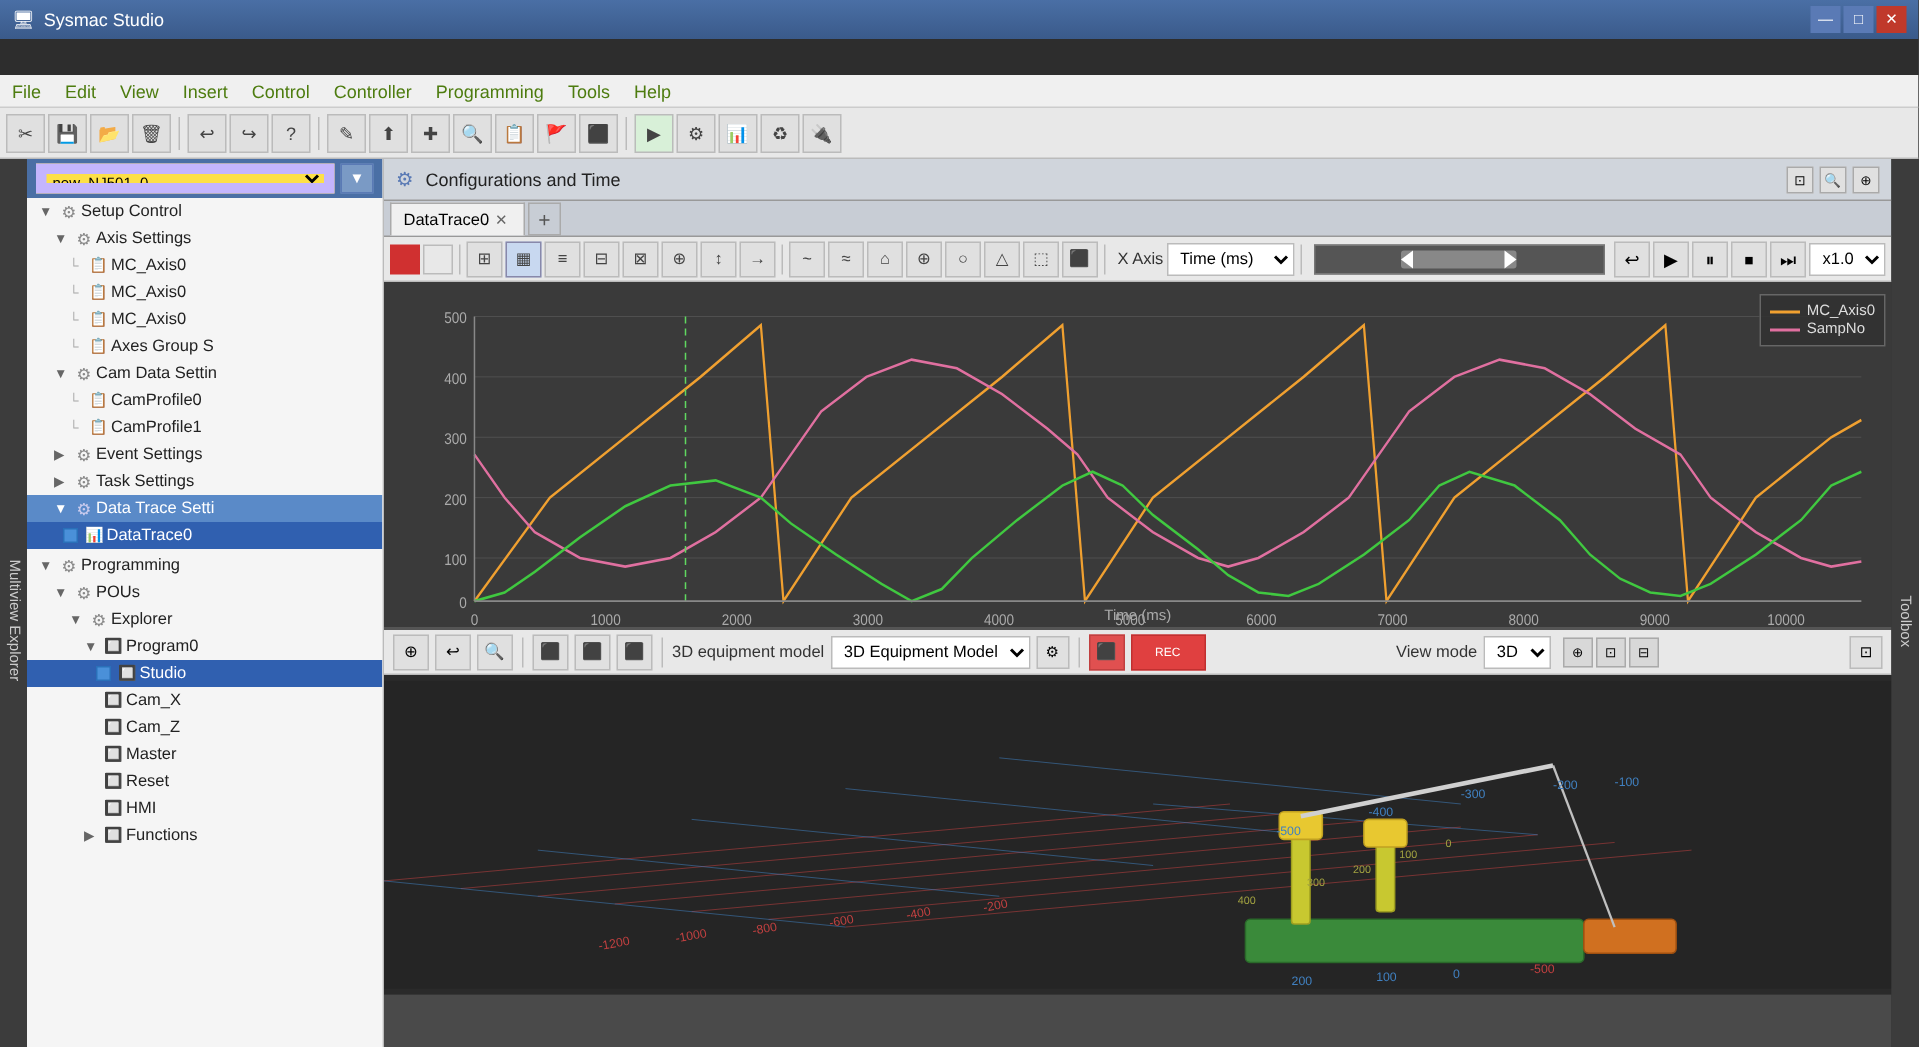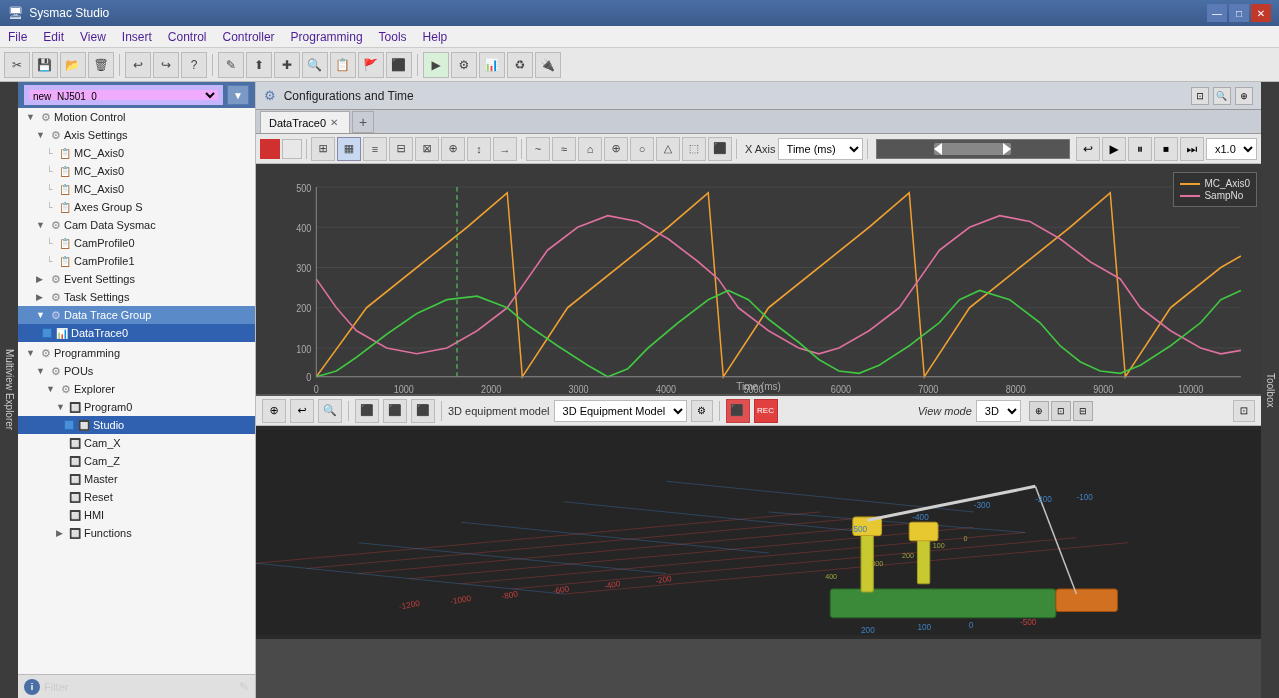--- a/index.html
+++ b/index.html
@@ -15,21 +15,21 @@
     #titlebar .win-controls { display: flex; gap: 2px; }
     #titlebar .win-btn {
       width: 20px; height: 18px; background: #5a7ab5; border: none; cursor: pointer;
       color: white; font-size: 10px; display: flex; align-items: center; justify-content: center;
     }
     #titlebar .win-btn.close { background: #c0392b; }
 
     
     #menubar {
       height: 22px; background: #f0f0f0; display: flex; align-items: center;
-      border-bottom: 1px solid #ccc; color: #4c1d95; font-size: 12px;
+      border-bottom: 1px solid #ccc; color: #4d7c0f; font-size: 12px; margin-top: 24px;
     }
     #menubar .menu-item {
       padding: 2px 8px; cursor: pointer; height: 100%; display: flex; align-items: center;
     }
 
     
     #toolbar {
       height: 34px; background: #e8e8e8; border-bottom: 1px solid #bbb;
       display: flex; align-items: center; padding: 2px 4px; gap: 2px;
     }
@@ -56,21 +56,21 @@
     #tree-panel {
       width: 238px; background: #f5f5f5; border-right: 1px solid #bbb;
       display: flex; flex-direction: column; flex-shrink: 0; overflow: hidden;
     }
 
     #tree-header {
       height: 26px; background: #4a6fa5; display: flex; align-items: center;
       padding: 0 6px; gap: 4px; color: white; font-size: 11px;
     }
     #tree-header select {
-      flex: 1; font-size: 10px; background: #f0abfc; border: 5px solid #c4b5fd;
+      flex: 1; font-size: 10px; background: #fde047; border: 7px solid #c4b5fd;
       height: 20px; color: #000;
     }
     #tree-header .tree-btn {
       width: 22px; height: 20px; background: #7a9ac5; border: 1px solid #5a7ab5;
       cursor: pointer; color: white; font-size: 10px; display: flex; align-items: center; justify-content: center;
     }
 
     #tree-content {
       flex: 1; overflow-y: auto; overflow-x: hidden; background: #f5f5f5;
       font-size: 11px; color: #222;
@@ -164,21 +164,21 @@
     #lower-section {
       height: 245px; background: #3a3a3a; border-top: 2px solid #555;
       display: flex; flex-direction: column;
     }
     #lower-toolbar {
       height: 30px; background: #e8e8e8; border-bottom: 1px solid #bbb;
       display: flex; align-items: center; padding: 0 6px; gap: 4px;
     }
     .eq-label { font-size: 11px; color: #333; }
     .eq-select { height: 22px; font-size: 11px; border: 1px solid #bbb; background: white; padding: 0 4px; }
-    .view-mode-label { margin-left: auto; font-size: 11px; color: #333; font-style: italic; }
+    .view-mode-label { margin-left: auto; font-size: 11px; color: #333; }
     .view-mode-select { height: 22px; font-size: 11px; border: 1px solid #bbb; background: white; padding: 0 4px; }
     #viewport-3d {
       flex: 1; background: #2a2a2a; position: relative; overflow: hidden;
     }
 
     
     #toolbox-sidebar {
       width: 18px; background: #3c3c3c; display: flex; align-items: center; justify-content: center;
       writing-mode: vertical-rl; text-orientation: mixed; font-size: 10px; color: #ccc;
       cursor: pointer; user-select: none; flex-shrink: 0;
@@ -265,21 +265,21 @@
         <option>new_NJ501_0</option>
       </select>
       <button class="tree-btn">▼</button>
     </div>
     <div id="tree-content">
 
       <div class="tree-item">
         <span class="indent" style="width:8px"></span>
         <span class="tree-arrow">▼</span>
         <span class="tree-icon" style="color:#888;">⚙</span>
-        <span class="tree-label">Motion Control</span>
+        <span class="tree-label">Setup Control</span>
       </div>
 
       <div class="tree-item">
         <span class="indent" style="width:18px"></span>
         <span class="tree-arrow">▼</span>
         <span class="tree-icon" style="color:#888;">⚙</span>
         <span class="tree-label">Axis Settings</span>
       </div>
 
       <div class="tree-item">
@@ -304,21 +304,21 @@
         <span class="indent" style="width:28px"></span>
         <span class="tree-arrow" style="width:12px;color:#aaa">└</span>
         <span class="tree-icon" style="color:#6a9;font-size:10px;">📋</span>
         <span class="tree-label">Axes Group S</span>
       </div>
 
       <div class="tree-item">
         <span class="indent" style="width:18px"></span>
         <span class="tree-arrow">▼</span>
         <span class="tree-icon" style="color:#888;">⚙</span>
-        <span class="tree-label">Cam Data Sysmac</span>
+        <span class="tree-label">Cam Data Settin</span>
       </div>
       <div class="tree-item">
         <span class="indent" style="width:28px"></span>
         <span class="tree-arrow" style="width:12px;color:#aaa">└</span>
         <span class="tree-icon" style="color:#9a6;font-size:10px;">📋</span>
         <span class="tree-label">CamProfile0</span>
       </div>
       <div class="tree-item">
         <span class="indent" style="width:28px"></span>
         <span class="tree-arrow" style="width:12px;color:#aaa">└</span>
@@ -337,21 +337,21 @@
         <span class="indent" style="width:18px"></span>
         <span class="tree-arrow">▶</span>
         <span class="tree-icon" style="color:#888;">⚙</span>
         <span class="tree-label">Task Settings</span>
       </div>
 
       <div class="tree-item" style="background:#5a8ac8; color:white;">
         <span class="indent" style="width:18px"></span>
         <span class="tree-arrow" style="color:white;">▼</span>
         <span class="tree-icon" style="color:#cce;">⚙</span>
-        <span class="tree-label">Data Trace Group</span>
+        <span class="tree-label">Data Trace Setti</span>
       </div>
 
       <div class="tree-item" style="background:#3060b0; color:white;">
         <span class="indent" style="width:24px"></span>
         <div class="blue-square"></div>
         <span class="tree-icon" style="color:#9ce;font-size:10px;">📊</span>
         <span class="tree-label">DataTrace0</span>
       </div>
 
       <div class="tree-item" style="margin-top:2px;">
@@ -573,21 +573,21 @@
         <button class="lt-btn">⬛</button>
         <button class="lt-btn">⬛</button>
         <div class="trace-sep"></div>
         <span class="eq-label">3D equipment model</span>
         <select class="eq-select">
           <option>3D Equipment Model</option>
         </select>
         <button style="width:22px;height:22px;border:1px solid #bbb;background:#e0e0e0;cursor:pointer;font-size:10px;">⚙</button>
         <div class="trace-sep"></div>
         <button class="lt-btn red-sq">⬛</button>
-        <button class="lt-btn" style="background:#e04040; border-color:#c03030; color:white; font-size:8px; width:24px;">REC</button>
+        <button class="lt-btn" style="background:#e04040; border-color:#c03030; color:white; font-size:8px; width:50px;">REC</button>
         <span class="view-mode-label">View mode</span>
         <select class="view-mode-select">
           <option>3D</option>
           <option>2D</option>
         </select>
         <div style="display:flex;gap:2px;margin-left:4px;">
           <button class="vmode-btn">⊕</button>
           <button class="vmode-btn">⊡</button>
           <button class="vmode-btn">⊟</button>
         </div>

